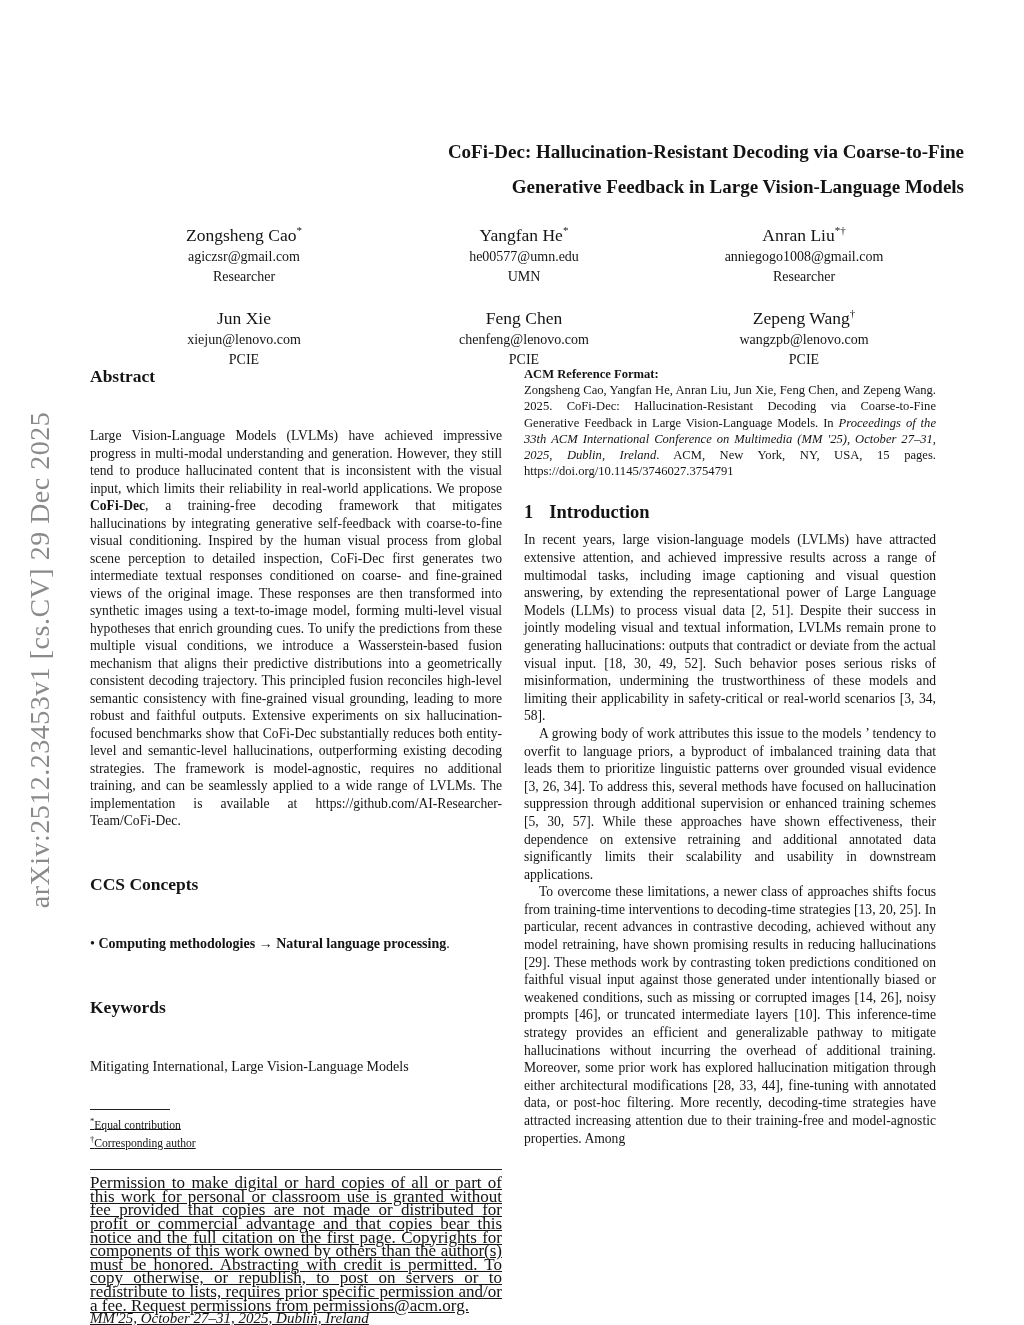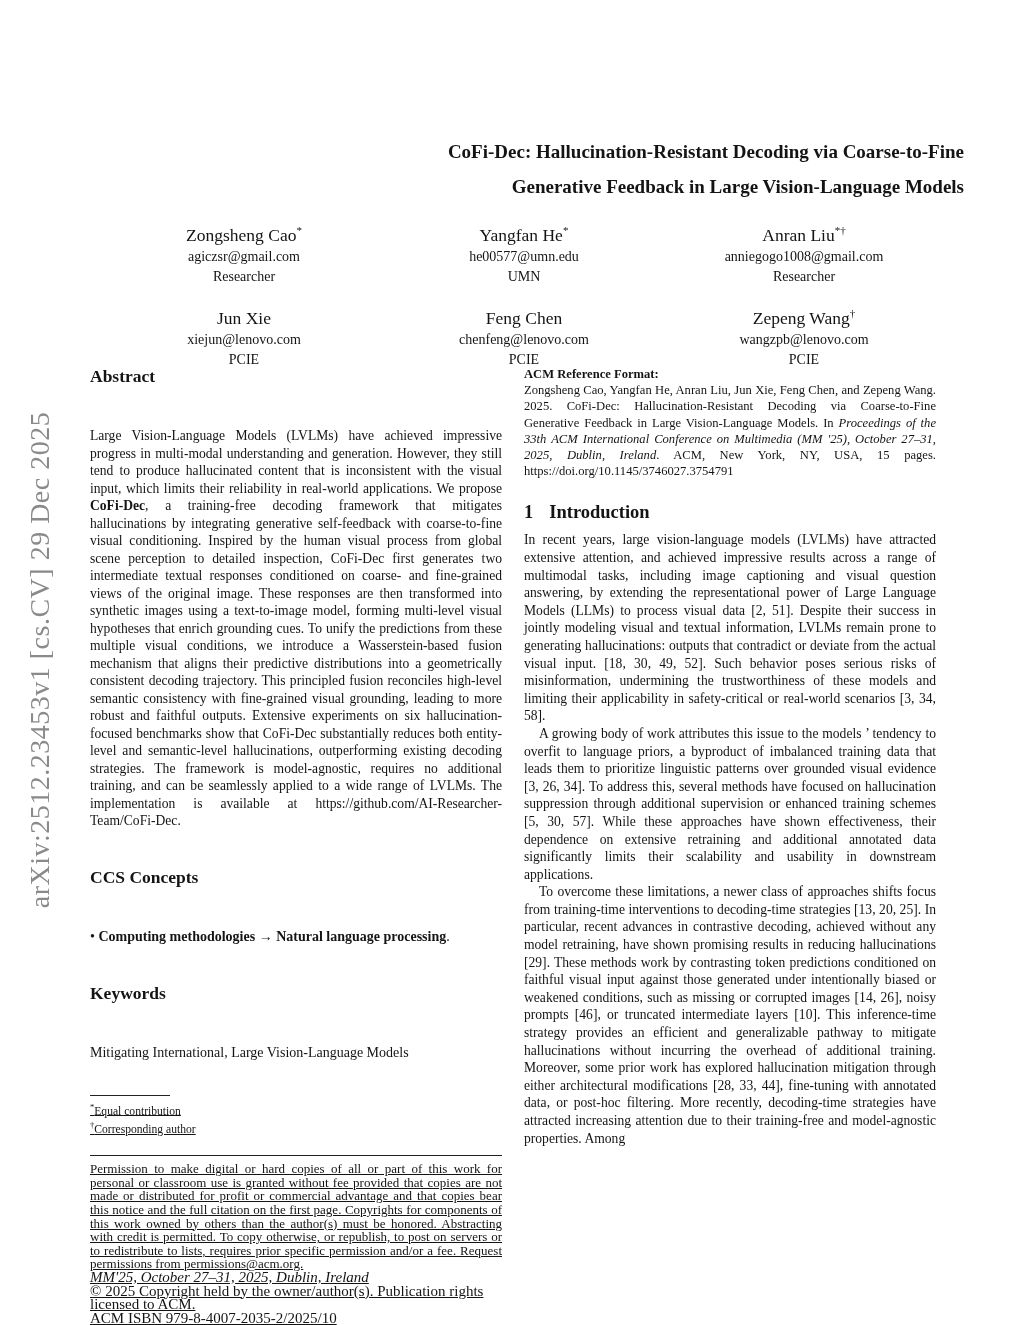--- a/index.html
+++ b/index.html
@@ -25,31 +25,31 @@
   .author { text-align:center; }
   .author .name { font-size:17.5px; line-height:23px; }
   .author .name sup { font-size:11px; }
   .author .email, .author .affil { font-size:14px; line-height:20px; }
 
   .col { position:absolute; top:366px; width:412px; }
   .left-col  { left:90px;  height:822px; display:flex; flex-direction:column;gap:33px; }
   .right-col { left:524px; }
 
   .sec-heading { font-size:17.5px; font-weight:bold; margin-bottom:7px; }
-  .mt { margin-top:4px; }
+  .mt { margin-top:11px; }
   .body-text { font-size:13.6px; line-height:17.5px; text-align:justify; }
   .ccs-line, .keywords-line { font-size:14px; line-height:18px; }
   .ccs-line strong { font-weight:bold; }
 
   .col-footer { margin-top:auto;text-decoration:underline; }
   .fn-rule { width:80px; border-top:1.4px solid #222; margin-bottom:4px; }
   .footnote { font-size:11.6px; line-height:15px; }
   .footnote sup { font-size:8.5px; }
   .perm-rule { width:100%; border-top:1.4px solid #222; margin-top:18px; margin-bottom:6px; }
-  .perm-text { font-size:13px; line-height:13.6px; text-align:justify; }
+  .perm-text { font-size:17px; line-height:13.6px; text-align:justify; }
   .perm-line { font-size:15px; line-height:13.6px; }
   .italic { font-style:italic; }
 
   .acm-ref { font-size:12.6px; line-height:16.2px; text-align:justify; }
   .acm-ref .ref-heading { display:block; font-weight:bold; }
 
   .intro-heading { font-size:18.5px; font-weight:bold; margin-top:23px; margin-bottom:8px; }
   .intro-heading .sec-num { margin-right:16px; }
   .intro-p { font-size:13.6px; line-height:17.6px; text-align:justify; }
   .indent { text-indent:15px; }

